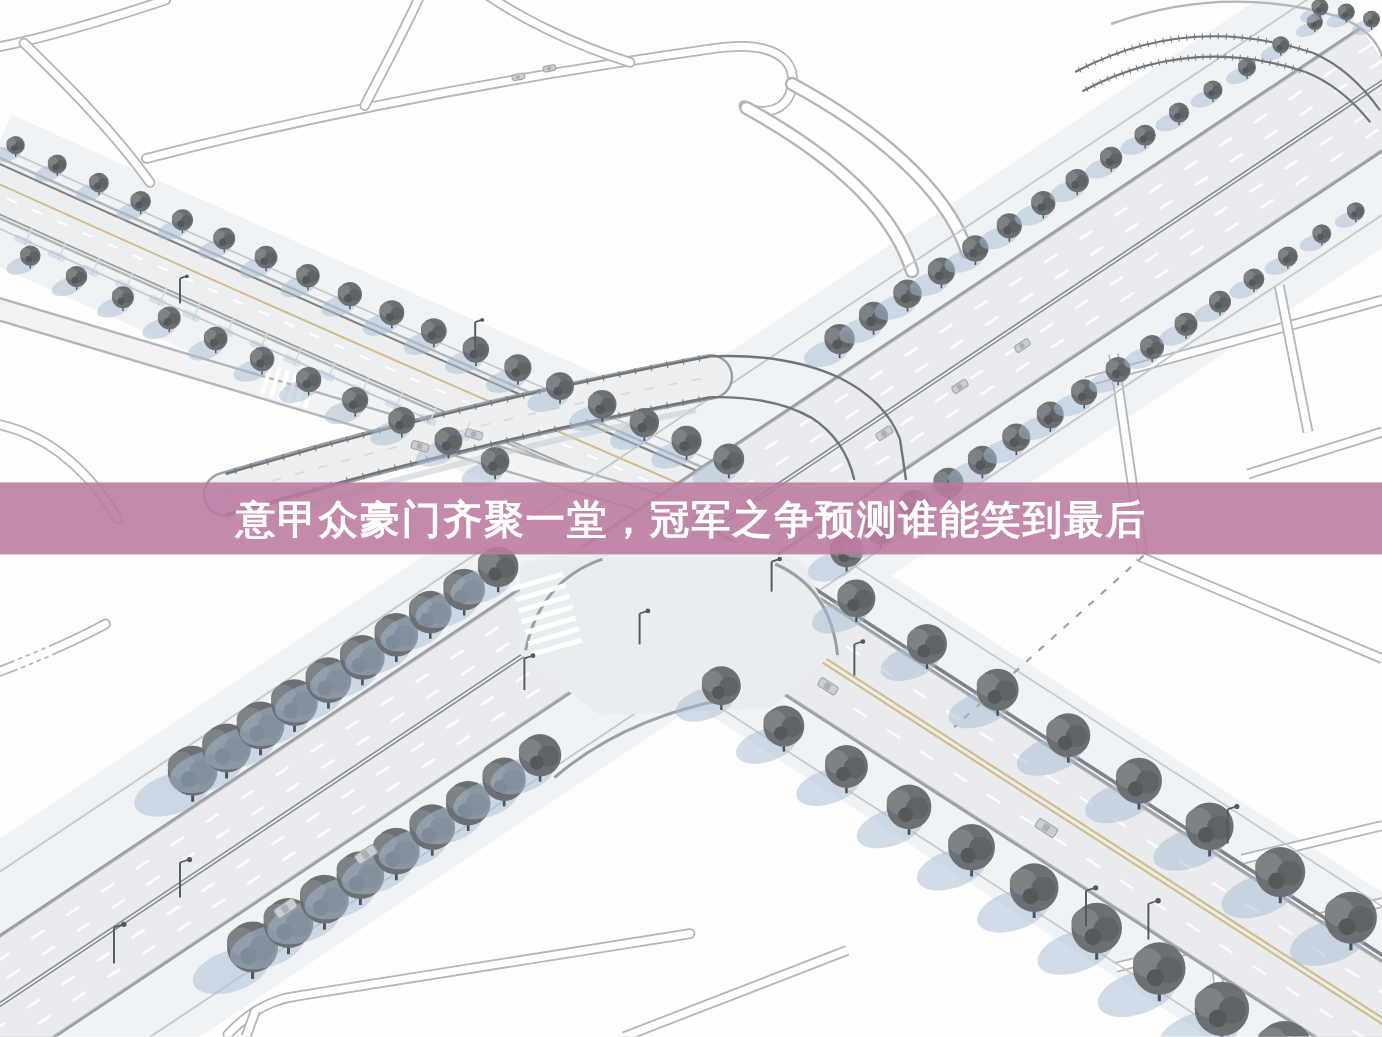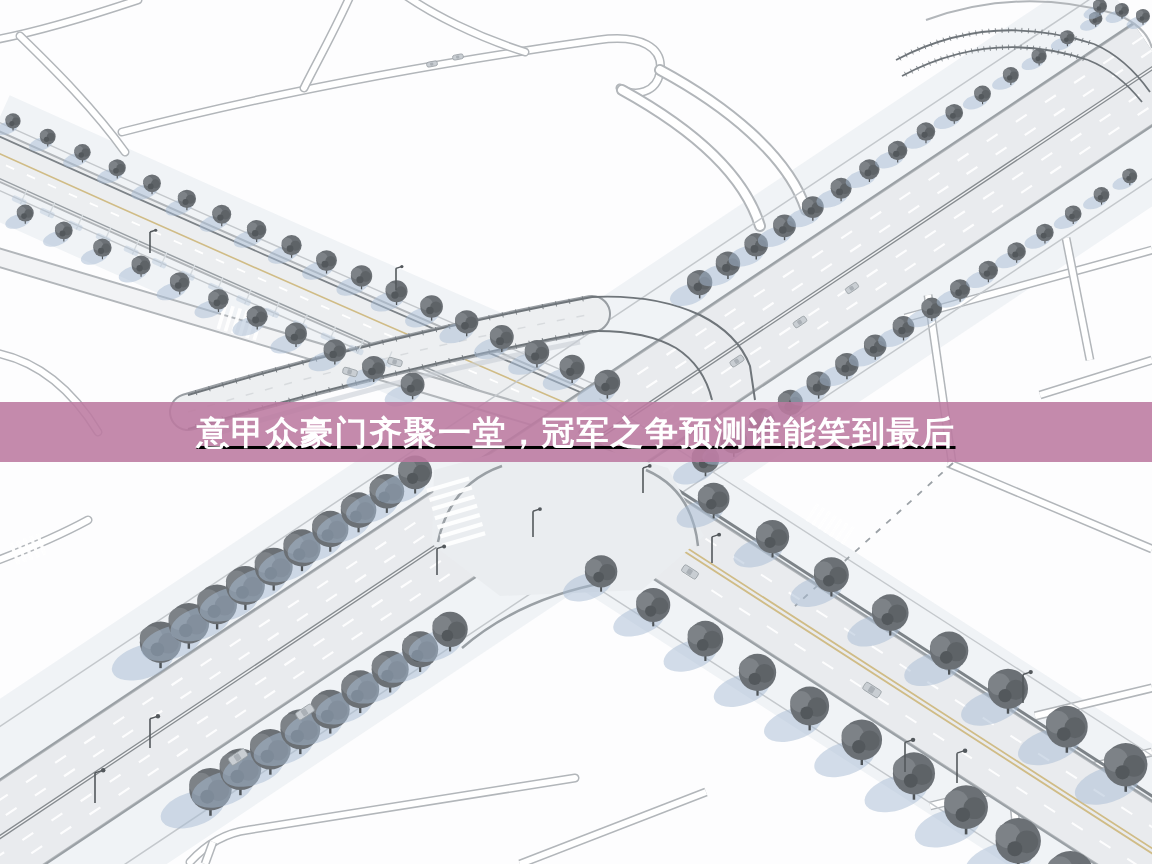--- a/index.html
+++ b/index.html
@@ -1272,17 +1272,17 @@
           <circle cx="155.69201388888888" cy="230.23194444444445" r="1.57625" fill="#53585c"></circle>
         </g>
         <g>
           <line x1="150" y1="748" x2="150" y2="718.7333333333333" stroke="#53585c" stroke-width="1.6"></line>
           <line x1="150" y1="718.7333333333333" x2="157.31666666666666" y2="716.2944444444445" stroke="#53585c" stroke-width="1.4"></line>
           <circle cx="157.92638888888888" cy="716.2944444444445" r="2.195" fill="#53585c"></circle>
         </g>
       </g>
 </svg>
 
-<div class="banner" id="banner" style="background: rgba(188, 122, 161, 0.88); text-decoration: underline;">
+<div class="banner" id="banner" style="background: rgba(188, 122, 161, 0.88);">
   <span class="banner-text">意甲众豪门齐聚一堂，冠军之争预测谁能笑到最后</span>
 </div>
 
 </div>
 
 </body></html>

